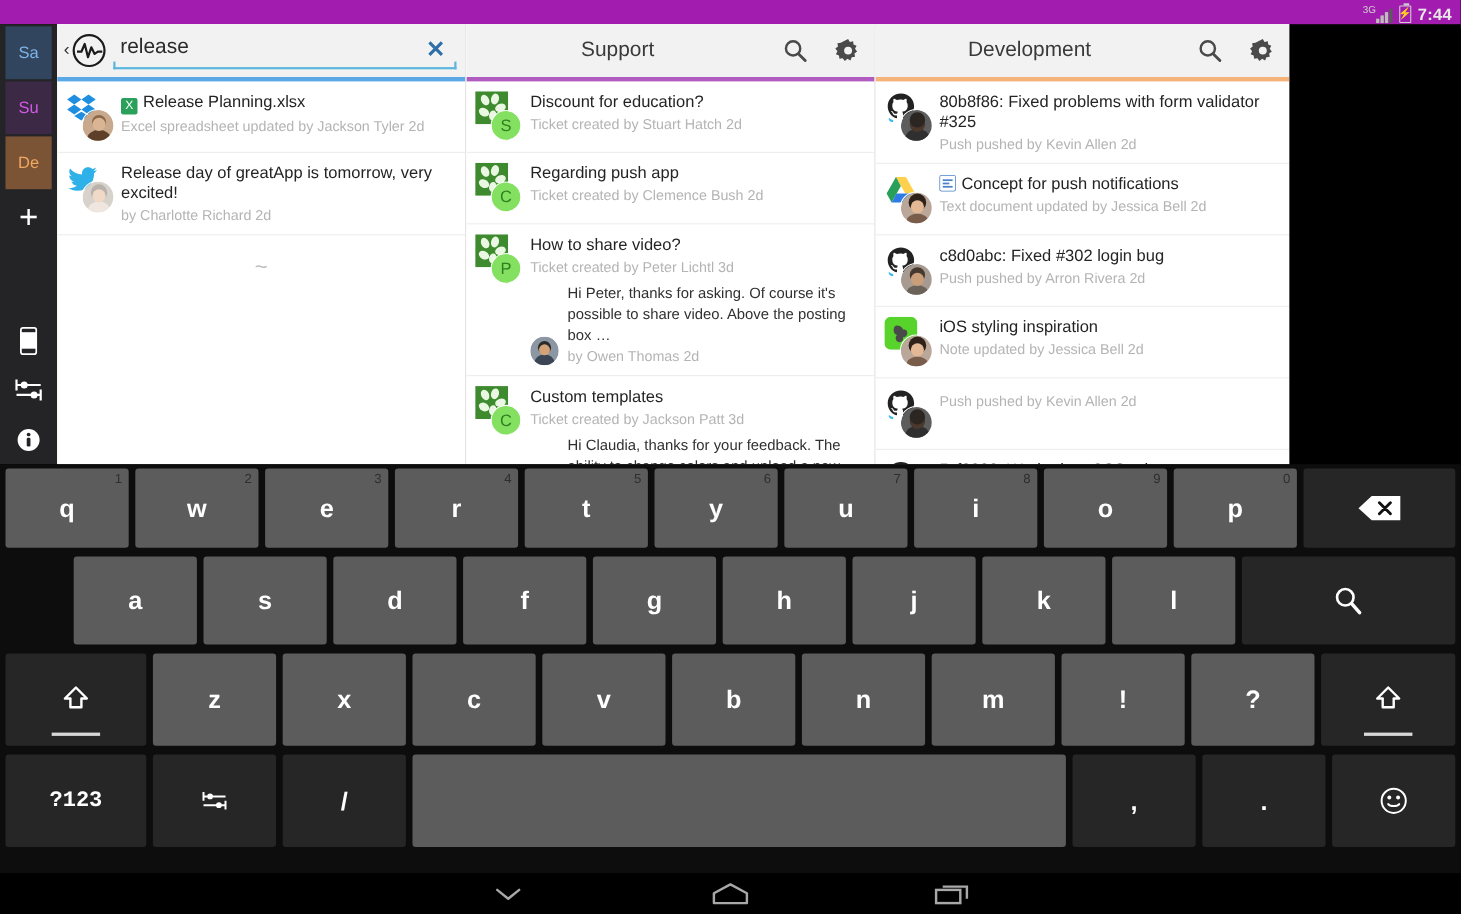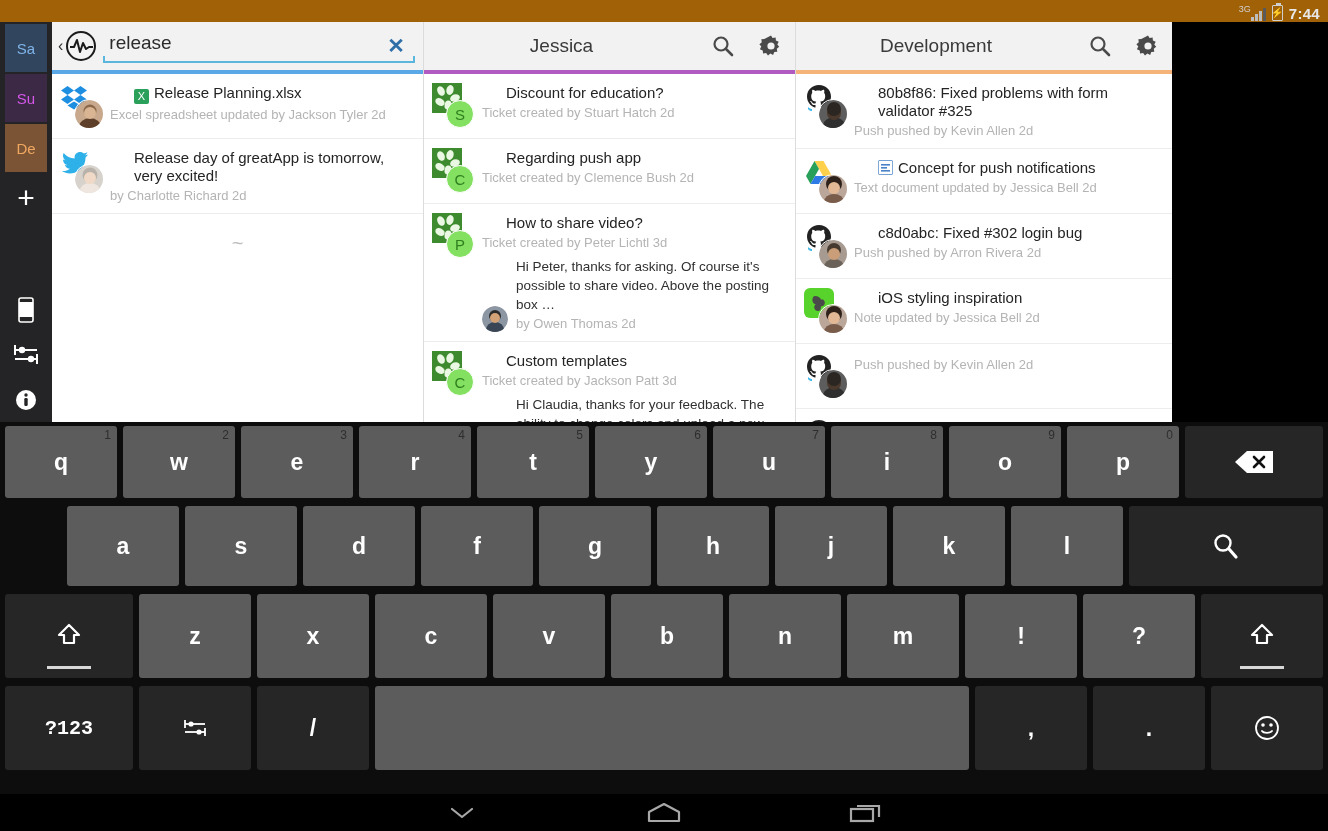--- a/index.html
+++ b/index.html
@@ -7,21 +7,21 @@
     width: 1328px; height: 831px;
     background: #000;
     font-family: "Liberation Sans", sans-serif;
     overflow: hidden;
   }
   .screen { position: relative; width: 1328px; height: 831px; background: #000; }
 
   
   .statusbar {
     position: absolute; top: 0; left: 0; width: 1328px; height: 26px;
-    background: #a16207; display: flex; align-items: center;
+    background: #a21caf; display: flex; align-items: center;
     justify-content: flex-end; padding-right: 8px; gap: 6px;
   }
   .sb-sig { display: flex; align-items: flex-end; gap: 1px; position: relative; height: 16px; }
   .sb-3g { font-size: 9px; color: #cfcfcf; position: absolute; left: -1px; top: 0; line-height: 9px; }
   .sb-bars { display: flex; align-items: flex-end; gap: 1px; margin-left: 11px; }
   .sb-bars i { display: block; width: 3px; background: #bdbdbd; }
   .sb-bars i:nth-child(1){height:4px;} .sb-bars i:nth-child(2){height:7px;}
   .sb-bars i:nth-child(3){height:10px;} .sb-bars i:nth-child(4){height:13px; background:#5a5a5a;}
   .sb-batt { width: 11px; height: 16px; border: 1.5px solid #cfcfcf; border-radius: 1px;
              position: relative; display:flex; align-items:center; justify-content:center; }
@@ -82,21 +82,21 @@
   .search-underline:before { left:0; } .search-underline:after { right:0; }
   .search-clear { position:absolute; right:8px; top:8px; width:22px; height:22px;
                   display:flex; align-items:center; justify-content:center;
                   color:#2f6fa8; font-size:21px; font-weight:bold; line-height:1; }
 
   
   .list { overflow:hidden; }
   .row { display:flex; padding:9px 10px 9px 8px; border-bottom:1px solid #ededed; }
   .row-ic { width:46px; min-width:46px; position:relative; height:46px; margin-right:4px; }
   .row-body { flex:1 1 auto; min-width:0; padding-top:1px; }
-  .row-title { font-size:15px; color:#242424; line-height:18px;margin-left:24px; }
+  .row-title { font-size:15px; color:#242424; line-height:18px; }
   .row-sub { font-size:13px; color:#b4b4b4; line-height:17px; margin-top:2px; }
   .row-reply { display:flex; margin-top:6px; gap:8px;align-items:flex-end; }
   .row-reply-av { width:26px; min-width:26px; height:26px; border-radius:50%; overflow:hidden; }
   .row-reply-txt { font-size:13.5px; color:#303030; line-height:19px; }
   .row-reply-by { font-size:13px; color:#b4b4b4; line-height:17px; margin-top:1px; }
 
   .tilde { text-align:center; color:#bdbdbd; font-size:20px; padding:18px 0 0 0; }
 
   
   .svc { position:absolute; left:0; top:0; width:30px; height:30px; }
@@ -252,21 +252,21 @@
               <div class="row-title">Release day of greatApp is tomorrow, very excited!</div>
               <div class="row-sub">by Charlotte Richard 2d</div>
             </div>
           </div>
           <div class="tilde">~</div>
         </div>
       </div>
 
       <div class="col col-2">
         <div class="col-head">
-          <div class="col-head-title">Jessica</div>
+          <div class="col-head-title">Support</div>
           <div class="head-ic">
             <svg width="24" height="24" viewBox="0 0 24 24">
                 <circle cx="10" cy="10" r="6.5" fill="none" stroke="#4a4a4a" stroke-width="2.2"></circle>
                 <line x1="15" y1="15" x2="21" y2="21" stroke="#4a4a4a" stroke-width="2.6" stroke-linecap="round"></line>
               </svg>
           </div>
           <div class="head-ic">
             <svg width="24" height="24" viewBox="0 0 24 24">
                 <path d="M12 1.5l1.6 2.6 3-.6.3 3 2.8 1.2-1.4 2.7 1.9 2.4-2.4 1.9.5 3-3 .4-1.2 2.8-2.7-1.4-2.4 1.9-1.9-2.4-3 .5-.4-3-2.8-1.2 1.4-2.7-1.9-2.4 2.4-1.9-.5-3 3-.4z" fill="#4a4a4a"></path>
                 <circle cx="12" cy="12" r="3.6" fill="#f2f2f2"></circle>

